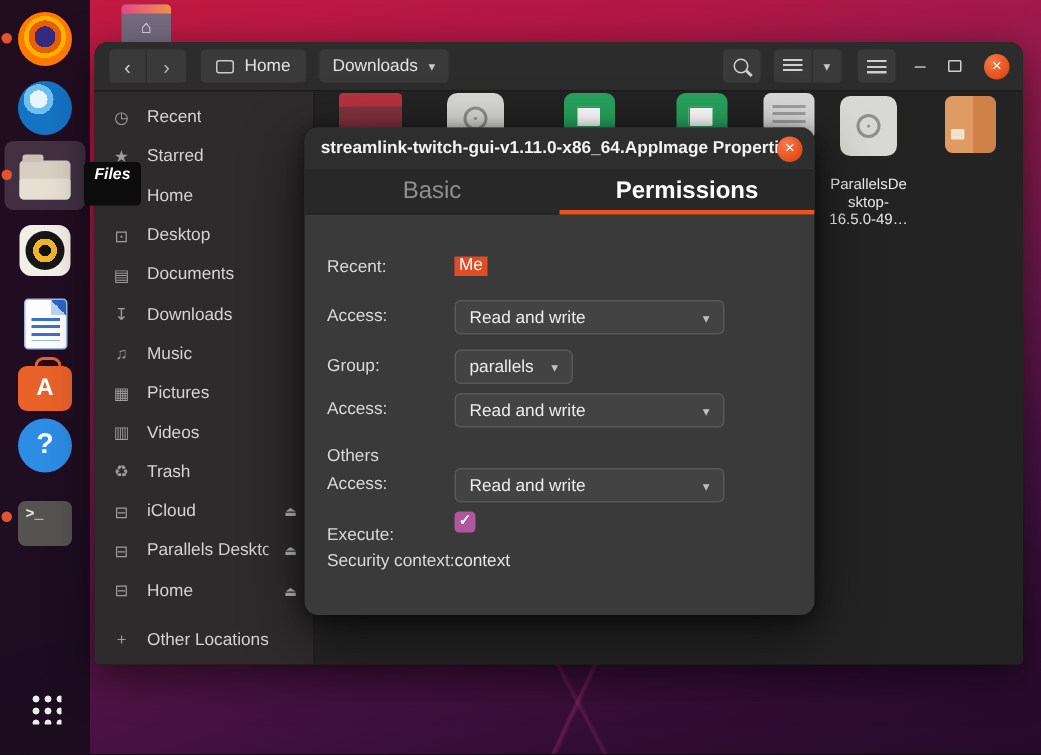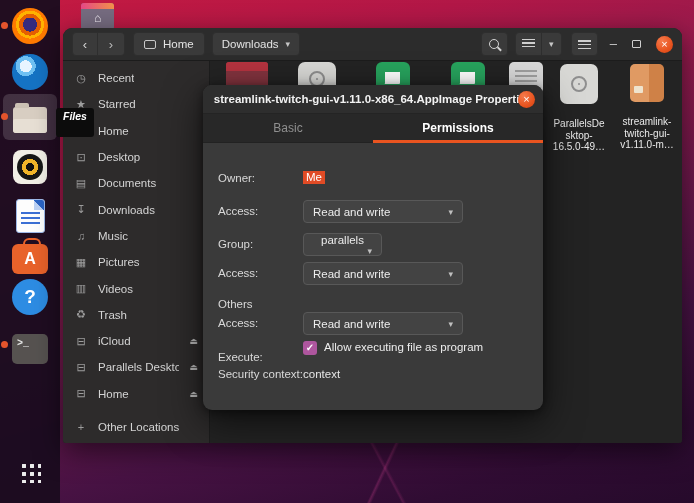--- a/index.html
+++ b/index.html
@@ -114,31 +114,31 @@
     padding:3px 9px 4px; border-radius:5px 0 0 0; white-space:nowrap; }
 
   
   .dialog { position:absolute; left:203px; top:85px; width:340px; height:325px; background:#3a3a3a; border-radius:9px;
     box-shadow:0 12px 38px rgba(0,0,0,.62), 0 2px 10px rgba(0,0,0,.45); z-index:6; overflow:hidden; }
   .dlg-titlebar { position:relative; height:29px; background:#2e2e2e; display:flex; align-items:center; justify-content:center;
     border-bottom:1px solid #242424; }
   .dlg-title { font-size:11.5px; font-weight:bold; color:#f2f2f2; }
   .dlg-close { position:absolute; right:8px; top:6px; }
   .dlg-tabs { height:29px; background:#282828; display:flex; border-bottom:1px solid #222; }
-  .tab { flex:1; display:flex; align-items:center; justify-content:center; font-size:12px; position:relative; }
+  .tab { flex:1; display:flex; align-items:center; justify-content:center; font-size:16px; position:relative; }
   .tab-basic { color:#8f8f8f; }
   .tab-active { color:#fff; font-weight:bold; }
   .tab-active::after { content:""; position:absolute; left:0; right:0; bottom:-1px; height:3px; background:#e95420; }
   .dlg-body { position:relative; height:266px; font-size:11.5px; color:#d9d9d9; }
   .flabel { position:absolute; left:15px; }
   .owner-value { position:absolute; left:100px; top:28px; background:#e14b25; color:#fff; padding:0 3px 1px; }
   .dropdown { position:absolute; left:100px; height:23px; background:#434343; border:1px solid #585858; border-radius:4px;
     display:flex; align-items:center; padding:0 9px; color:#ececec; }
   .dropdown .caret { margin-left:auto; color:#c0c0c0; }
-  .dd-wide { width:160px; }
+  .dd-wide { width:180px; }
   .dd-narrow { width:79px; }
   .checkbox { position:absolute; left:100px; top:198px; width:14px; height:14px; background:#ae569e; border-radius:3px;
     color:#fff; font-size:10px; line-height:13px; text-align:center; font-weight:bold; }
   .exec-label { position:absolute; left:121px; top:198px; color:#ececec; }
   .sec-value { position:absolute; left:100px; top:225px; color:#e6e6e6; }
 </style>
 </head>
 <body>
 
 <div class="screen">
@@ -312,72 +312,68 @@
         <div class="gitem" style="left:336px; top:3px; width:66px;">
           <div class="disk-img disk-tall">
               <i></i>
             </div>
           <div class="glabel">ParallelsDe
 sktop-
 16.5.0-49…</div>
         </div>
         <div class="gitem" style="left:404px; top:3px; width:66px;">
           <div class="pkg-orange"></div>
-          <div class="glabel">streamlink-
-twitch-gui-
-v1.11.0-m…</div>
         </div>
       </div>
     </div>
 
   </div>
 
   <div class="tooltip">Files</div>
 
   <div class="dialog">
     <div class="dlg-titlebar">
       <span class="dlg-title">streamlink-twitch-gui-v1.11.0-x86_64.AppImage Properties</span>
       <span class="close-circle dlg-close">×</span>
     </div>
     <div class="dlg-tabs">
       <div class="tab tab-basic">Basic</div>
       <div class="tab tab-active">Permissions</div>
     </div>
     <div class="dlg-body">
-      <span class="flabel" style="top:29px;">Owner:</span>
+      <span class="flabel" style="top:29px;">Recent:</span>
       <span class="owner-value">Me</span>
 
       <span class="flabel" style="top:62px;">Access:</span>
       <div class="dropdown dd-wide" style="top:57px;">
         <span>Read and write</span>
         <span class="caret">▾</span>
       </div>
 
       <span class="flabel" style="top:95px;">Group:</span>
-      <div class="dropdown dd-narrow" style="top:90px;flex-direction:column;">
+      <div class="dropdown dd-narrow" style="top:90px;">
         <span>parallels</span>
         <span class="caret">▾</span>
       </div>
 
       <span class="flabel" style="top:124px;">Access:</span>
       <div class="dropdown dd-wide" style="top:119px;">
         <span>Read and write</span>
         <span class="caret">▾</span>
       </div>
 
       <span class="flabel" style="top:155px;">Others</span>
 
       <span class="flabel" style="top:174px;">Access:</span>
       <div class="dropdown dd-wide" style="top:169px;">
         <span>Read and write</span>
         <span class="caret">▾</span>
       </div>
 
       <span class="flabel" style="top:198px;margin-top:10px;">Execute:</span>
       <span class="checkbox">✓</span>
-      <span class="exec-label">Allow executing file as program</span>
 
       <span class="flabel" style="top:225px;">Security context:</span>
       <span class="sec-value">context</span>
     </div>
   </div>
 
 </div>
 
 </body></html>

